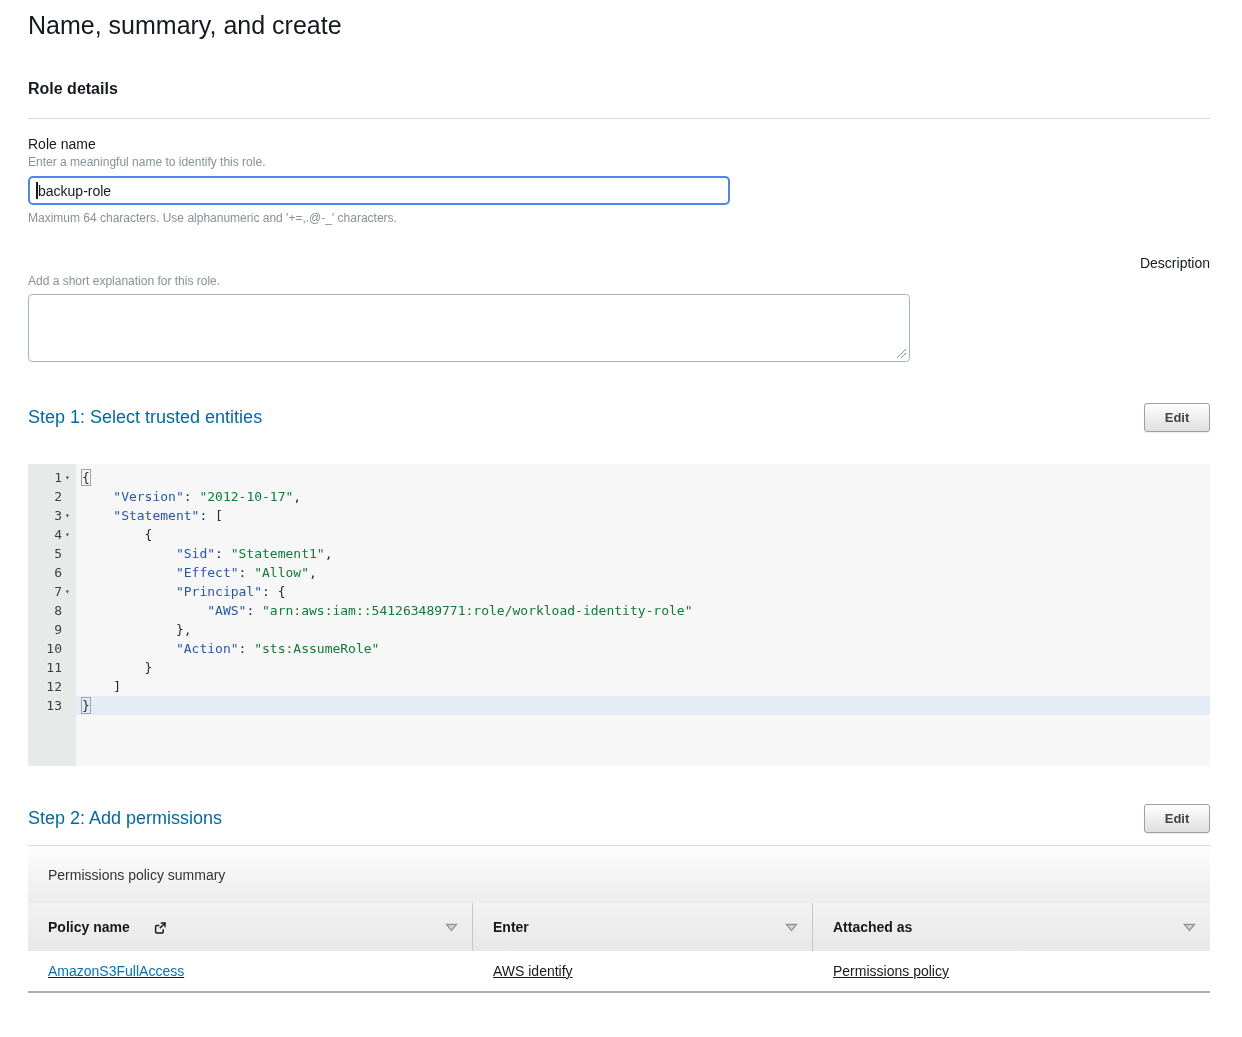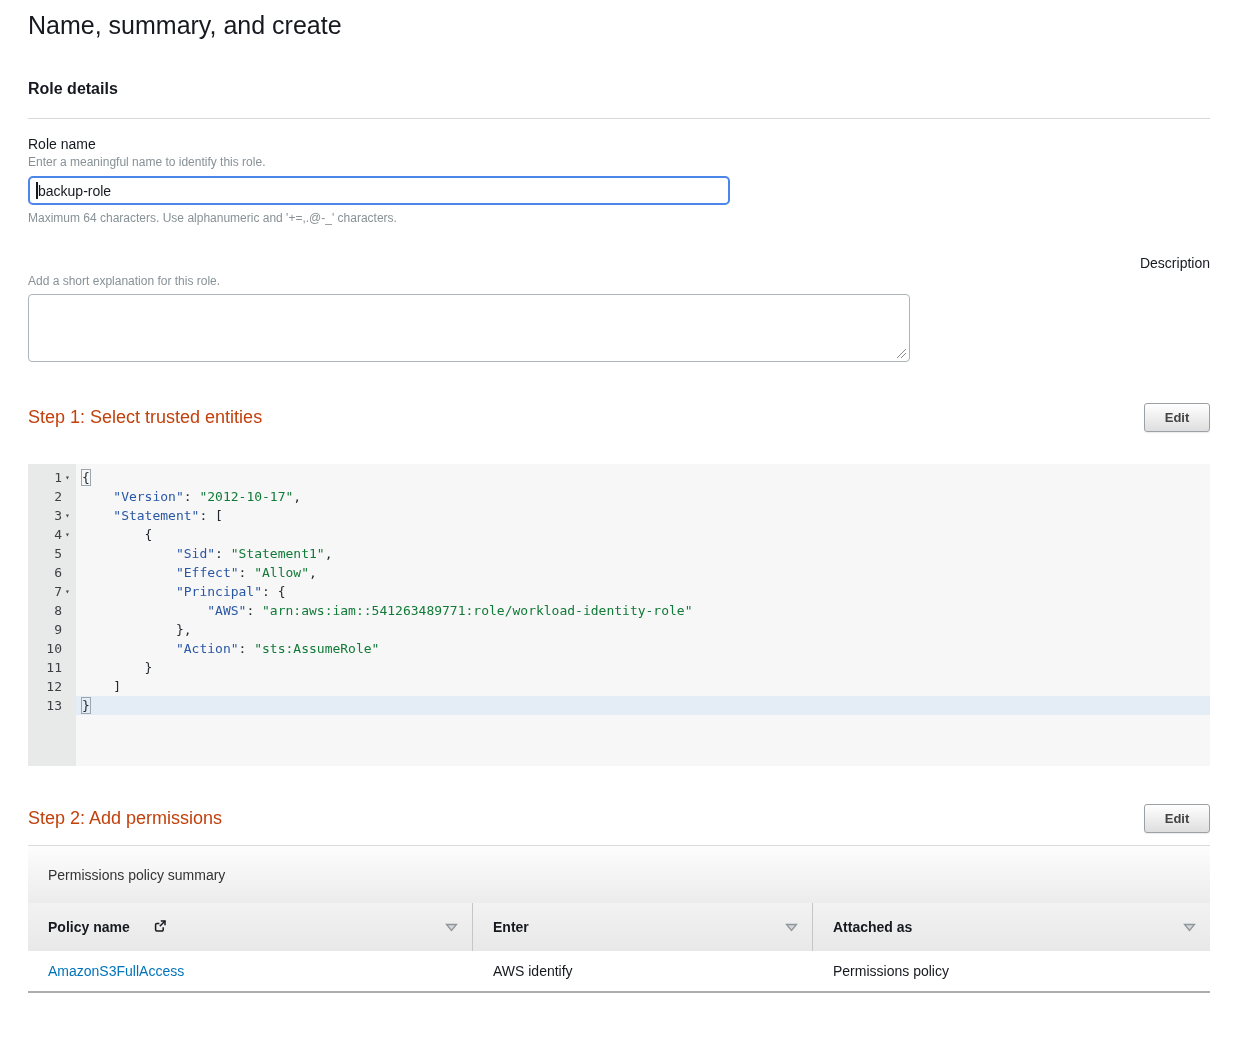--- a/index.html
+++ b/index.html
@@ -38,21 +38,21 @@
   }
   .resize-handle { position: absolute; right: 3px; bottom: 3px; width: 11px; height: 11px; }
 
   .spacer-lg { margin-top: 30px; text-align: right; }
 
   .step-row {
     margin-top: 41px;
     display: flex; align-items: center; justify-content: space-between;
   }
   .step-row.second { margin-top: 38px; }
-  .step-title { font-size: 18px; font-weight: 400; color: #c2410c; }
+  .step-title { font-size: 18px; font-weight: 400; color: #0369a1; }
   .edit-button {
     min-width: 66px; height: 29px; padding: 0 19px;
     background: linear-gradient(#ffffff, #dedede);
     border: 1px solid #9ba0a5; border-radius: 3px;
     font-family: "Liberation Sans", sans-serif; font-size: 13px; font-weight: 700; color: #444;
     cursor: pointer; box-shadow: 0 1px 1px rgba(0,0,0,0.08);
   }
 
   
   .editor {
@@ -88,29 +88,29 @@
     border-top: 1px solid #d9dbdb;
   }
   .panel-title { font-size: 14px; color: #333; }
   .table-header { display: flex; background: linear-gradient(#f2f2f2, #e8e8e8); height: 48px; }
   .th {
     display: flex; align-items: center; justify-content: space-between;
     padding: 0 14px 0 20px; font-size: 14px; font-weight: 700; color: #16191f;
     border-right: 1px solid #c4c7c8; cursor: pointer;
   }
   .th:last-child { border-right: none; }
-  .th .th-label-wrap { display: flex; align-items: flex-start; gap: 23px; }
+  .th .th-label-wrap { display: flex; align-items: flex-end; gap: 23px; }
   .col1 { width: 445px; flex: none; }
   .col2 { width: 340px; flex: none; }
   .col3 { flex: 1; }
   .table-row {
     display: flex; align-items: center; height: 42px; background: #fff;
     border-bottom: 2px solid #abaeb0; font-size: 14px; color: #16191f;
   }
-  .td { padding-left: 20px; }
+  .td { padding-left: 20px; text-decoration: underline; }
   .policy-link { color: #0073bb; text-decoration: none; cursor: pointer; }
 </style>
 </head>
 <body>
 
 <div class="container">
 
   <div class="page-title">Name, summary, and create</div>
 
   <div class="section-heading">Role details</div>

